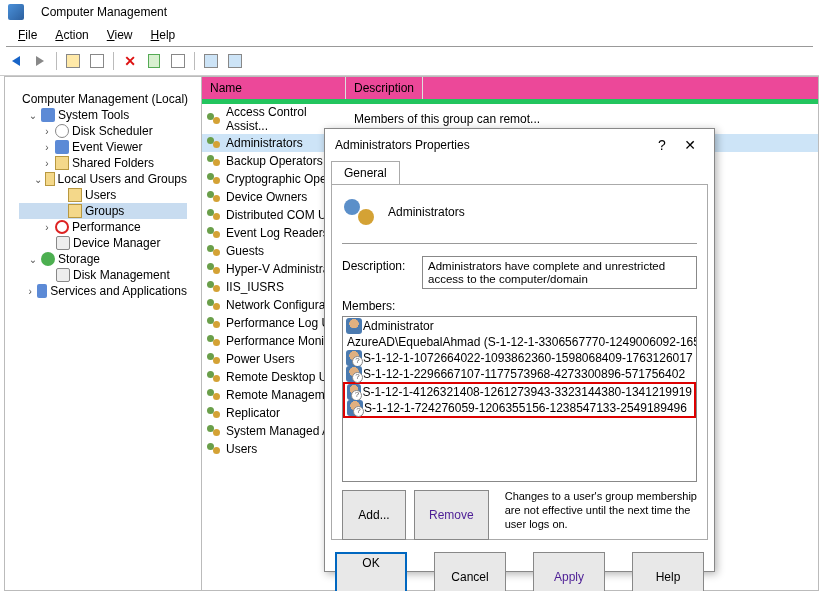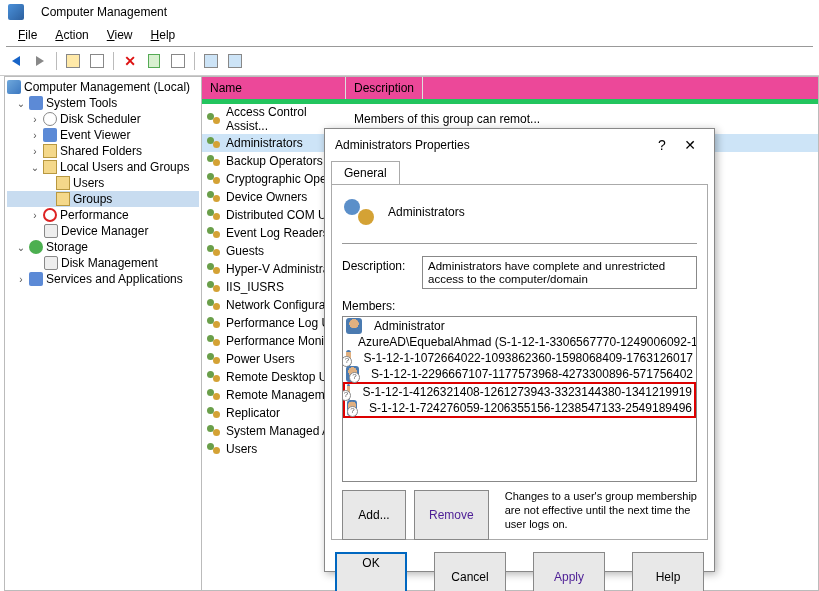--- a/index.html
+++ b/index.html
@@ -11,21 +11,21 @@
 .menubar span:first-letter { text-decoration: underline; }
 .toolbar { display: flex; gap: 4px; padding: 4px 6px; border-bottom: 1px solid #ccc; align-items: center; }
 .tbtn { width: 20px; height: 20px; display: flex; align-items: center; justify-content: center; border: 1px solid transparent; }
 .arrow-l { width:0;height:0;border-top:5px solid transparent;border-bottom:5px solid transparent;border-right:8px solid #1864c7;}
 .arrow-r { width:0;height:0;border-top:5px solid transparent;border-bottom:5px solid transparent;border-left:8px solid #888;}
 .sep { width:1px; height:18px; background:#bbb; margin:0 2px;}
 .ico-box { width:14px;height:14px;border:1px solid #888;background:#fff;}
 .ico-red{color:#d11;font-weight:bold;font-size:14px;}
 .ico-g{width:12px;height:14px;background:#d8f0d0;border:1px solid #5a5;}
 .main { display:flex; height: calc(591px - 76px); }
-.tree { width:198px; border:1px solid #bbb; padding:2px; overflow:hidden; margin-left:4px;}
+.tree { width:198px; border:1px solid #bbb; padding:14px; overflow:hidden; margin-left:4px;}
 .tree-item{display:flex;align-items:center;gap:3px;padding:1px 0;white-space:nowrap;}
 .tree-item.sel{background:#c8dcf0;}
 .tw{display:inline-block;width:10px;text-align:center;color:#555;font-size:10px;}
 .sp{display:inline-block;}
 .fico{width:14px;height:14px;display:inline-block;background:#f4d88a;border:1px solid #b89840;}
 .cico{width:14px;height:14px;display:inline-block;background:linear-gradient(135deg,#6fa8dc,#3c78c0);border-radius:2px;}
 .dico{width:14px;height:14px;display:inline-block;border:1px solid #888;background:#eee;border-radius:2px;}
 .pico{width:14px;height:14px;display:inline-block;background:#4caf50;border-radius:50%;}
 .xico{width:14px;height:14px;display:inline-block;border:2px solid #d22;border-radius:50%;position:relative;}
 .clico{width:14px;height:14px;display:inline-block;border:1px solid #888;border-radius:50%;position:relative;background:#fff;}
@@ -48,21 +48,21 @@
 .tab{padding:4px 12px;border:1px solid #aaa;border-bottom:0;background:#fff;font-size:12px;}
 .tab-body{border:1px solid #aaa;margin:0 6px 6px 6px;padding:10px;height:356px;}
 .grp-hdr{display:flex;align-items:center;gap:12px;border-bottom:1px solid #999;padding-bottom:14px;margin-bottom:12px;}
 .grp-icon{width:34px;height:34px;position:relative;}
 .grp-icon::before{content:"";position:absolute;width:16px;height:16px;background:#5b8fc9;border-radius:50%;left:2px;top:4px;}
 .grp-icon::after{content:"";position:absolute;width:16px;height:16px;background:#d4a235;border-radius:50%;left:16px;top:14px;}
 .fld{display:flex;gap:10px;margin-bottom:10px;}
 .fld label{width:70px;padding-top:3px;}
 .fld .val{flex:1;border:1px solid #888;padding:3px 5px;height:33px;line-height:1.15;font-size:11.5px;}
 .members{border:1px solid #888;height:166px;overflow:hidden;padding:1px;}
-.mem{display:flex;align-items:center;gap:12px;padding:0 2px;white-space:nowrap;font-size:11.5px;}
+.mem{display:flex;align-items:center;gap:1px;padding:0 2px;white-space:nowrap;font-size:11.5px;}
 .uico{width:16px;height:16px;display:inline-block;background:radial-gradient(circle at 50% 35%,#e0b080 35%,#4a7ab0 36%);border-radius:3px;}
 .uico.q{position:relative;}
 .uico.q::after{content:"?";position:absolute;right:-1px;bottom:-1px;background:#fff;border:1px solid #888;border-radius:50%;width:9px;height:9px;font-size:8px;line-height:8px;text-align:center;color:#555;}
 .uico.a{background:radial-gradient(circle at 50% 35%,#3a8cd6 35%,#2060a0 36%);}
 .redbox{border:2px solid #d00;margin:0 -1px;}
 .btnrow{display:flex;gap:8px;margin-top:8px;align-items:flex-start;}
 .btn{padding:17px 14px;border:1px solid #888;background:#e8e8e8;font-size:12px;cursor:default;min-width:64px;text-align:center;}
 .btn.dis{color:#4c1d95;}
 .note{font-size:11px;line-height:1.25;flex:1;padding-left:8px;}
 .dlg-btns{display:flex;gap:6px;justify-content:space-between;padding:6px 10px;}

